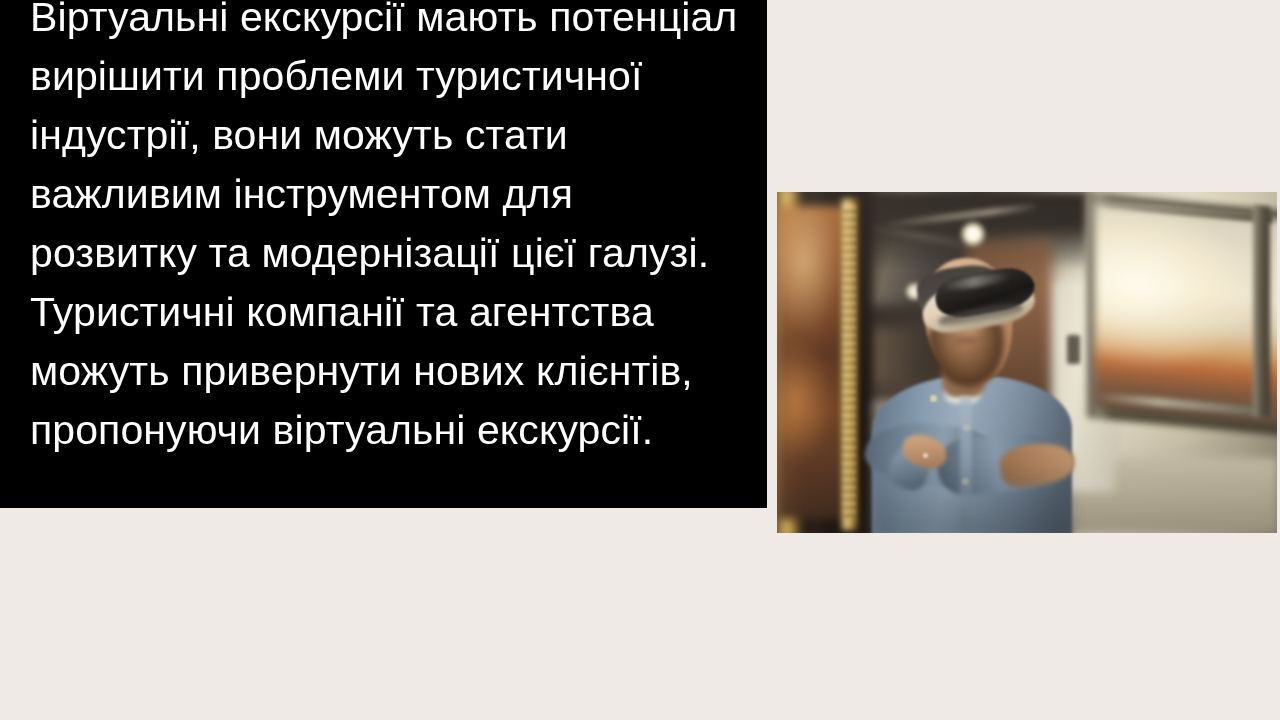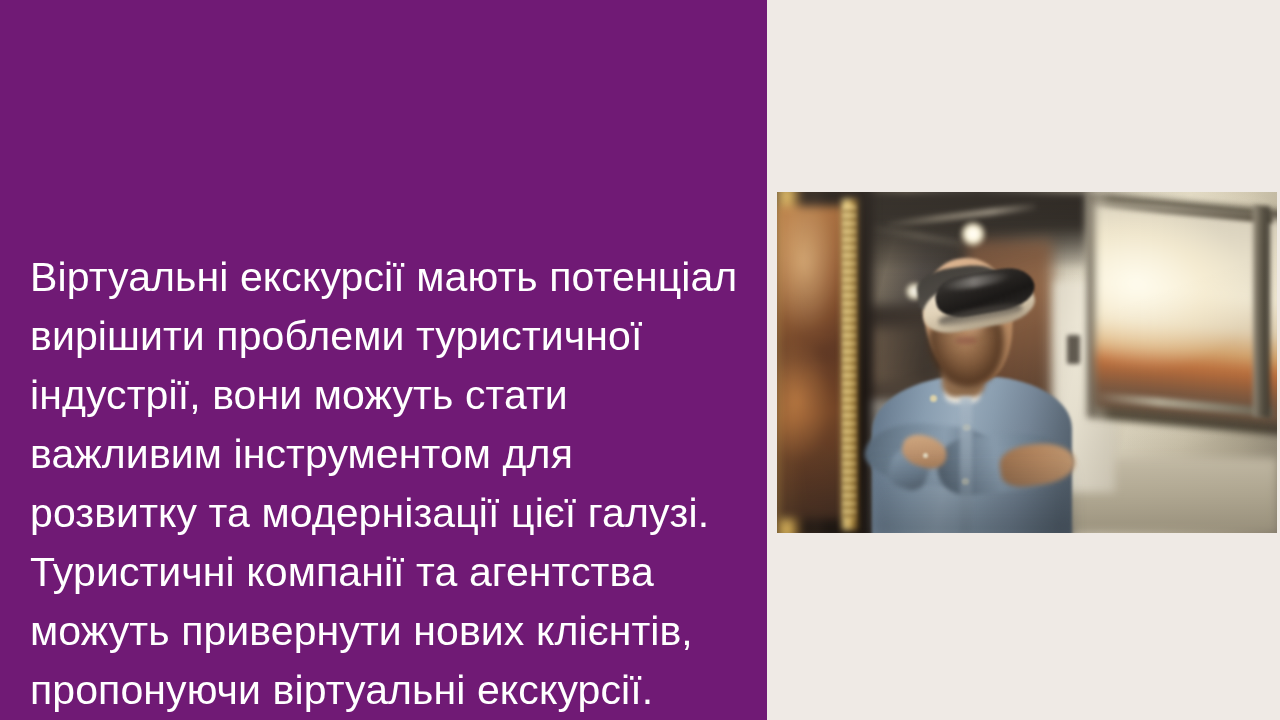--- a/index.html
+++ b/index.html
@@ -21,24 +21,24 @@
     height: 720px;
     background: #EFEAE5;
   }
 
   
   #text-panel {
     position: absolute;
     left: 0;
     top: 0;
     width: 767px;
-    height: 720px;
-    background: #701a75;
+    height: 508px;
+    background: #000000;
     display: flex;
-    align-items: flex-end;
+    align-items: flex-start;
   }
 
   #body-text {
     color: #FFFFFF;
     font-family: "Liberation Sans", sans-serif;
     font-size: 41px;
     line-height: 59px;
     font-weight: 400;
     letter-spacing: 0.1px;
     padding-left: 30px;

